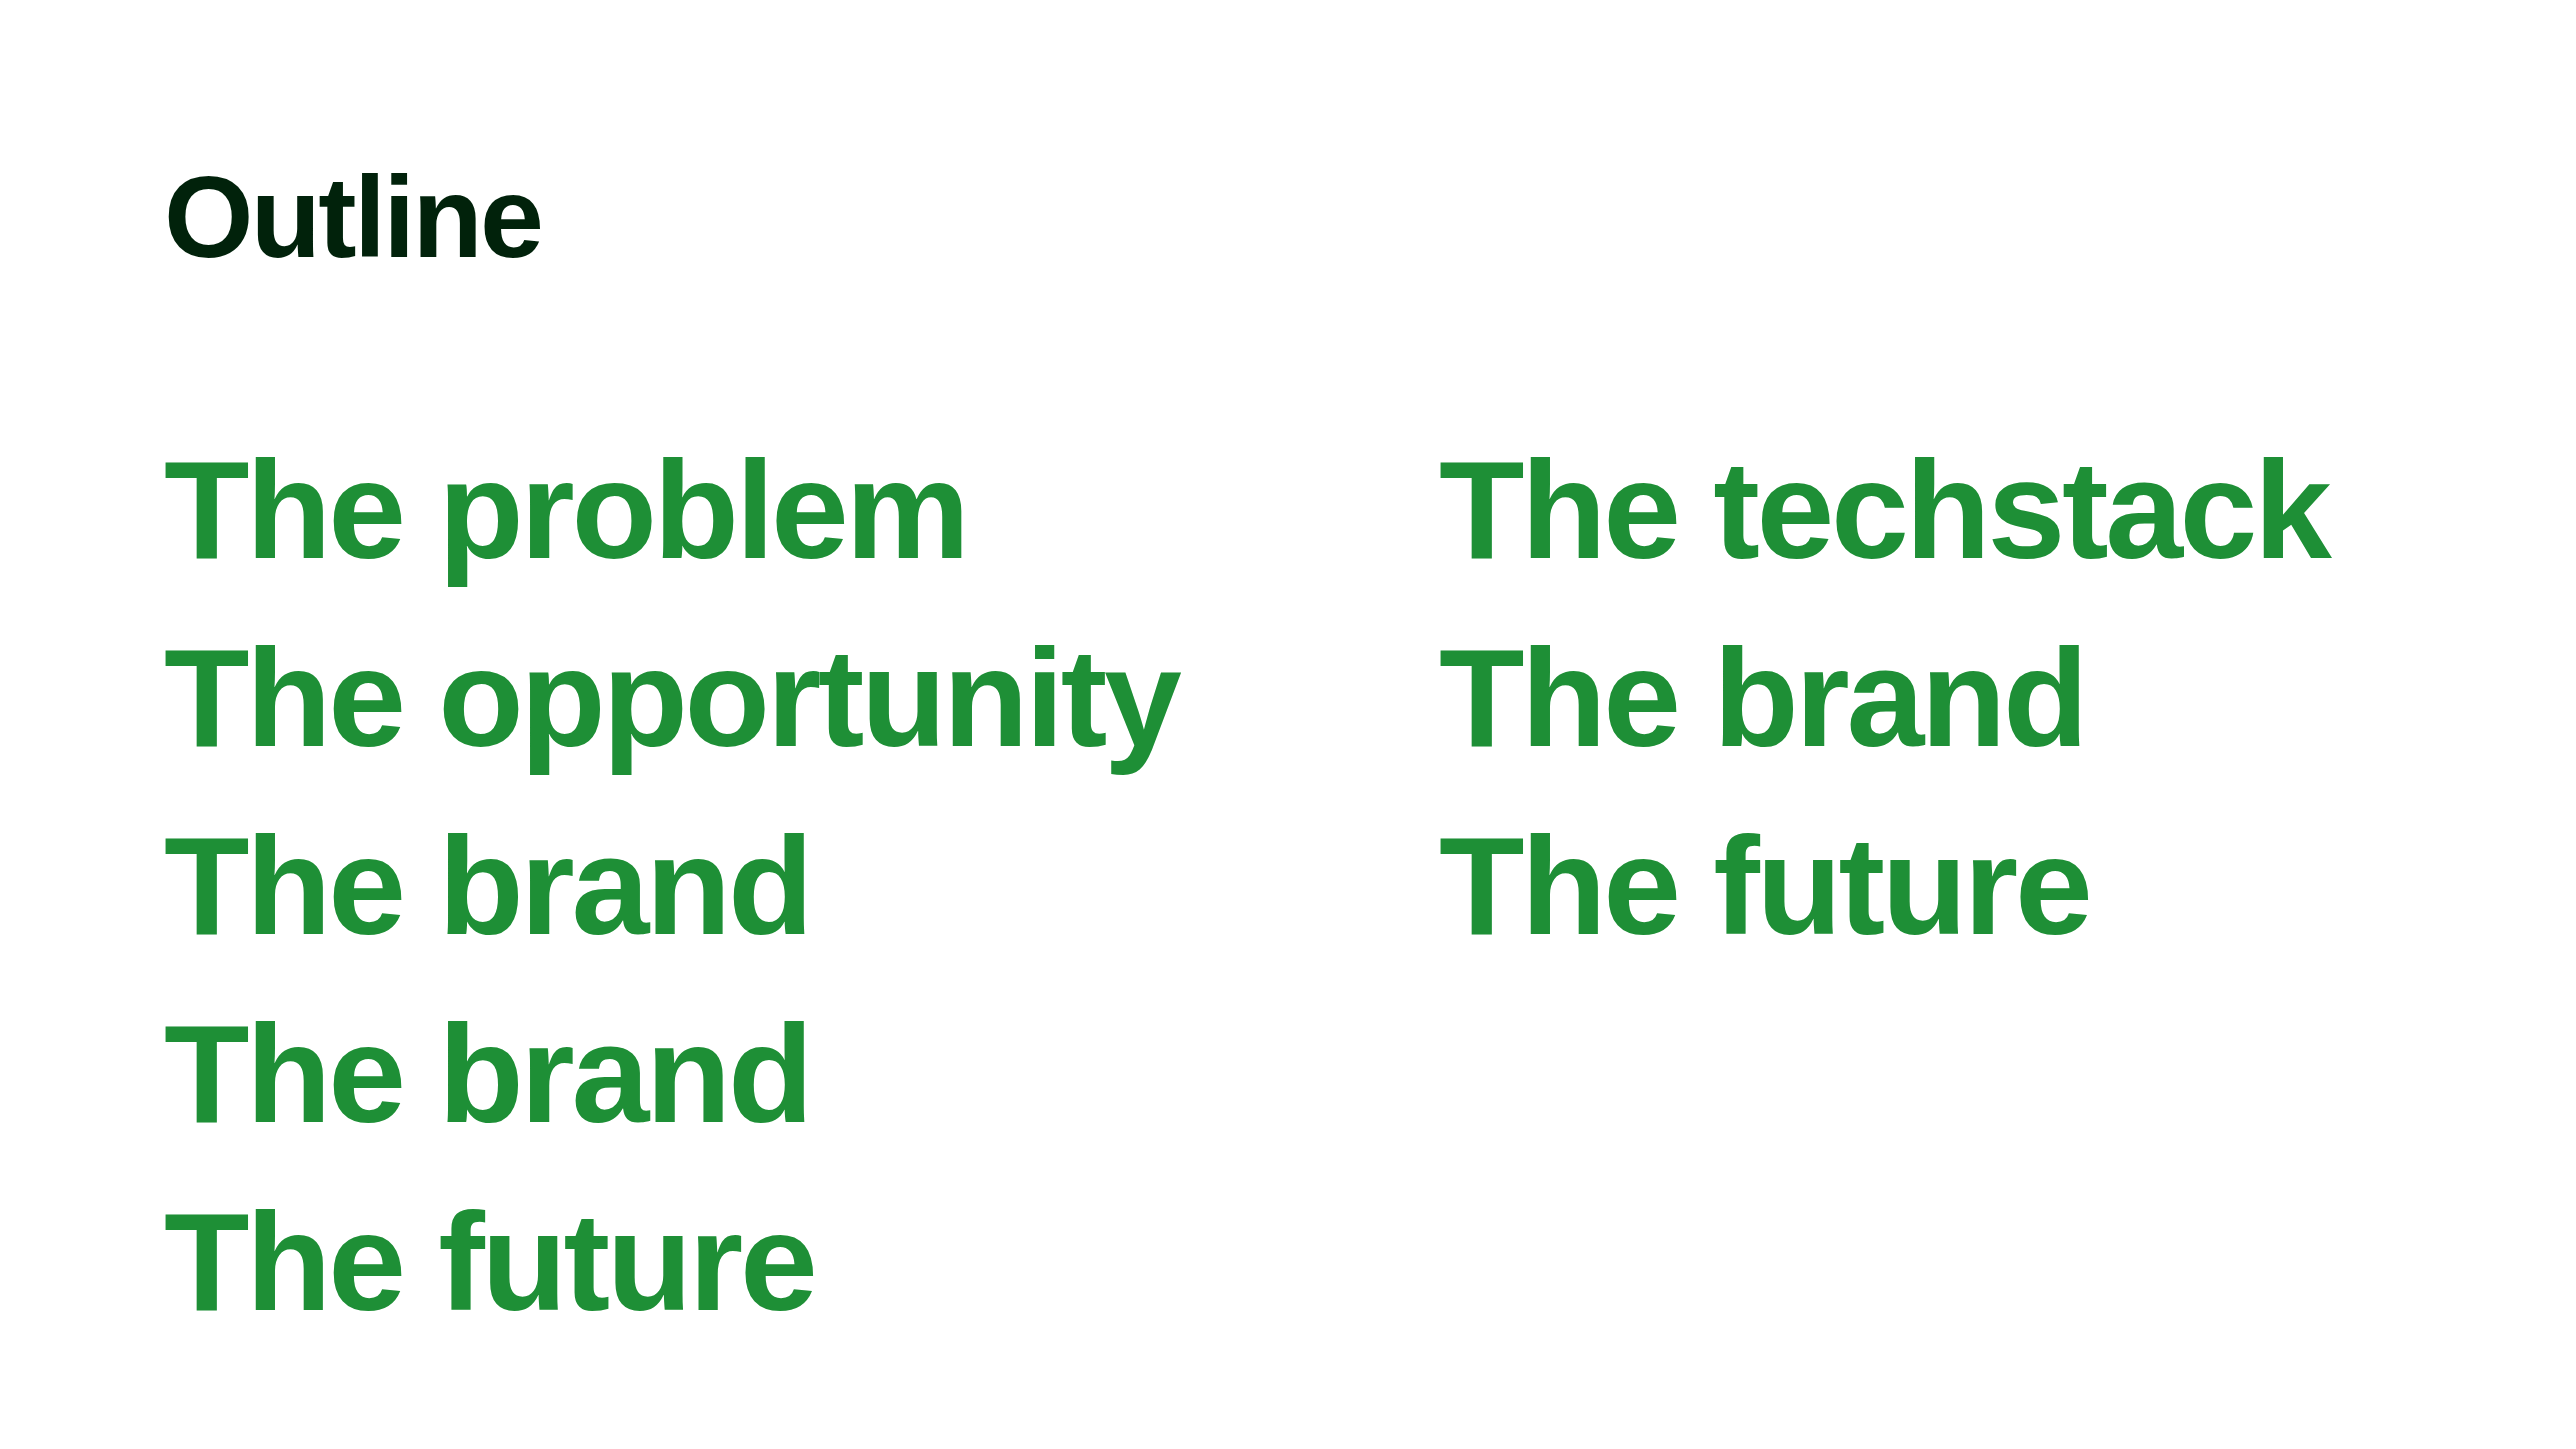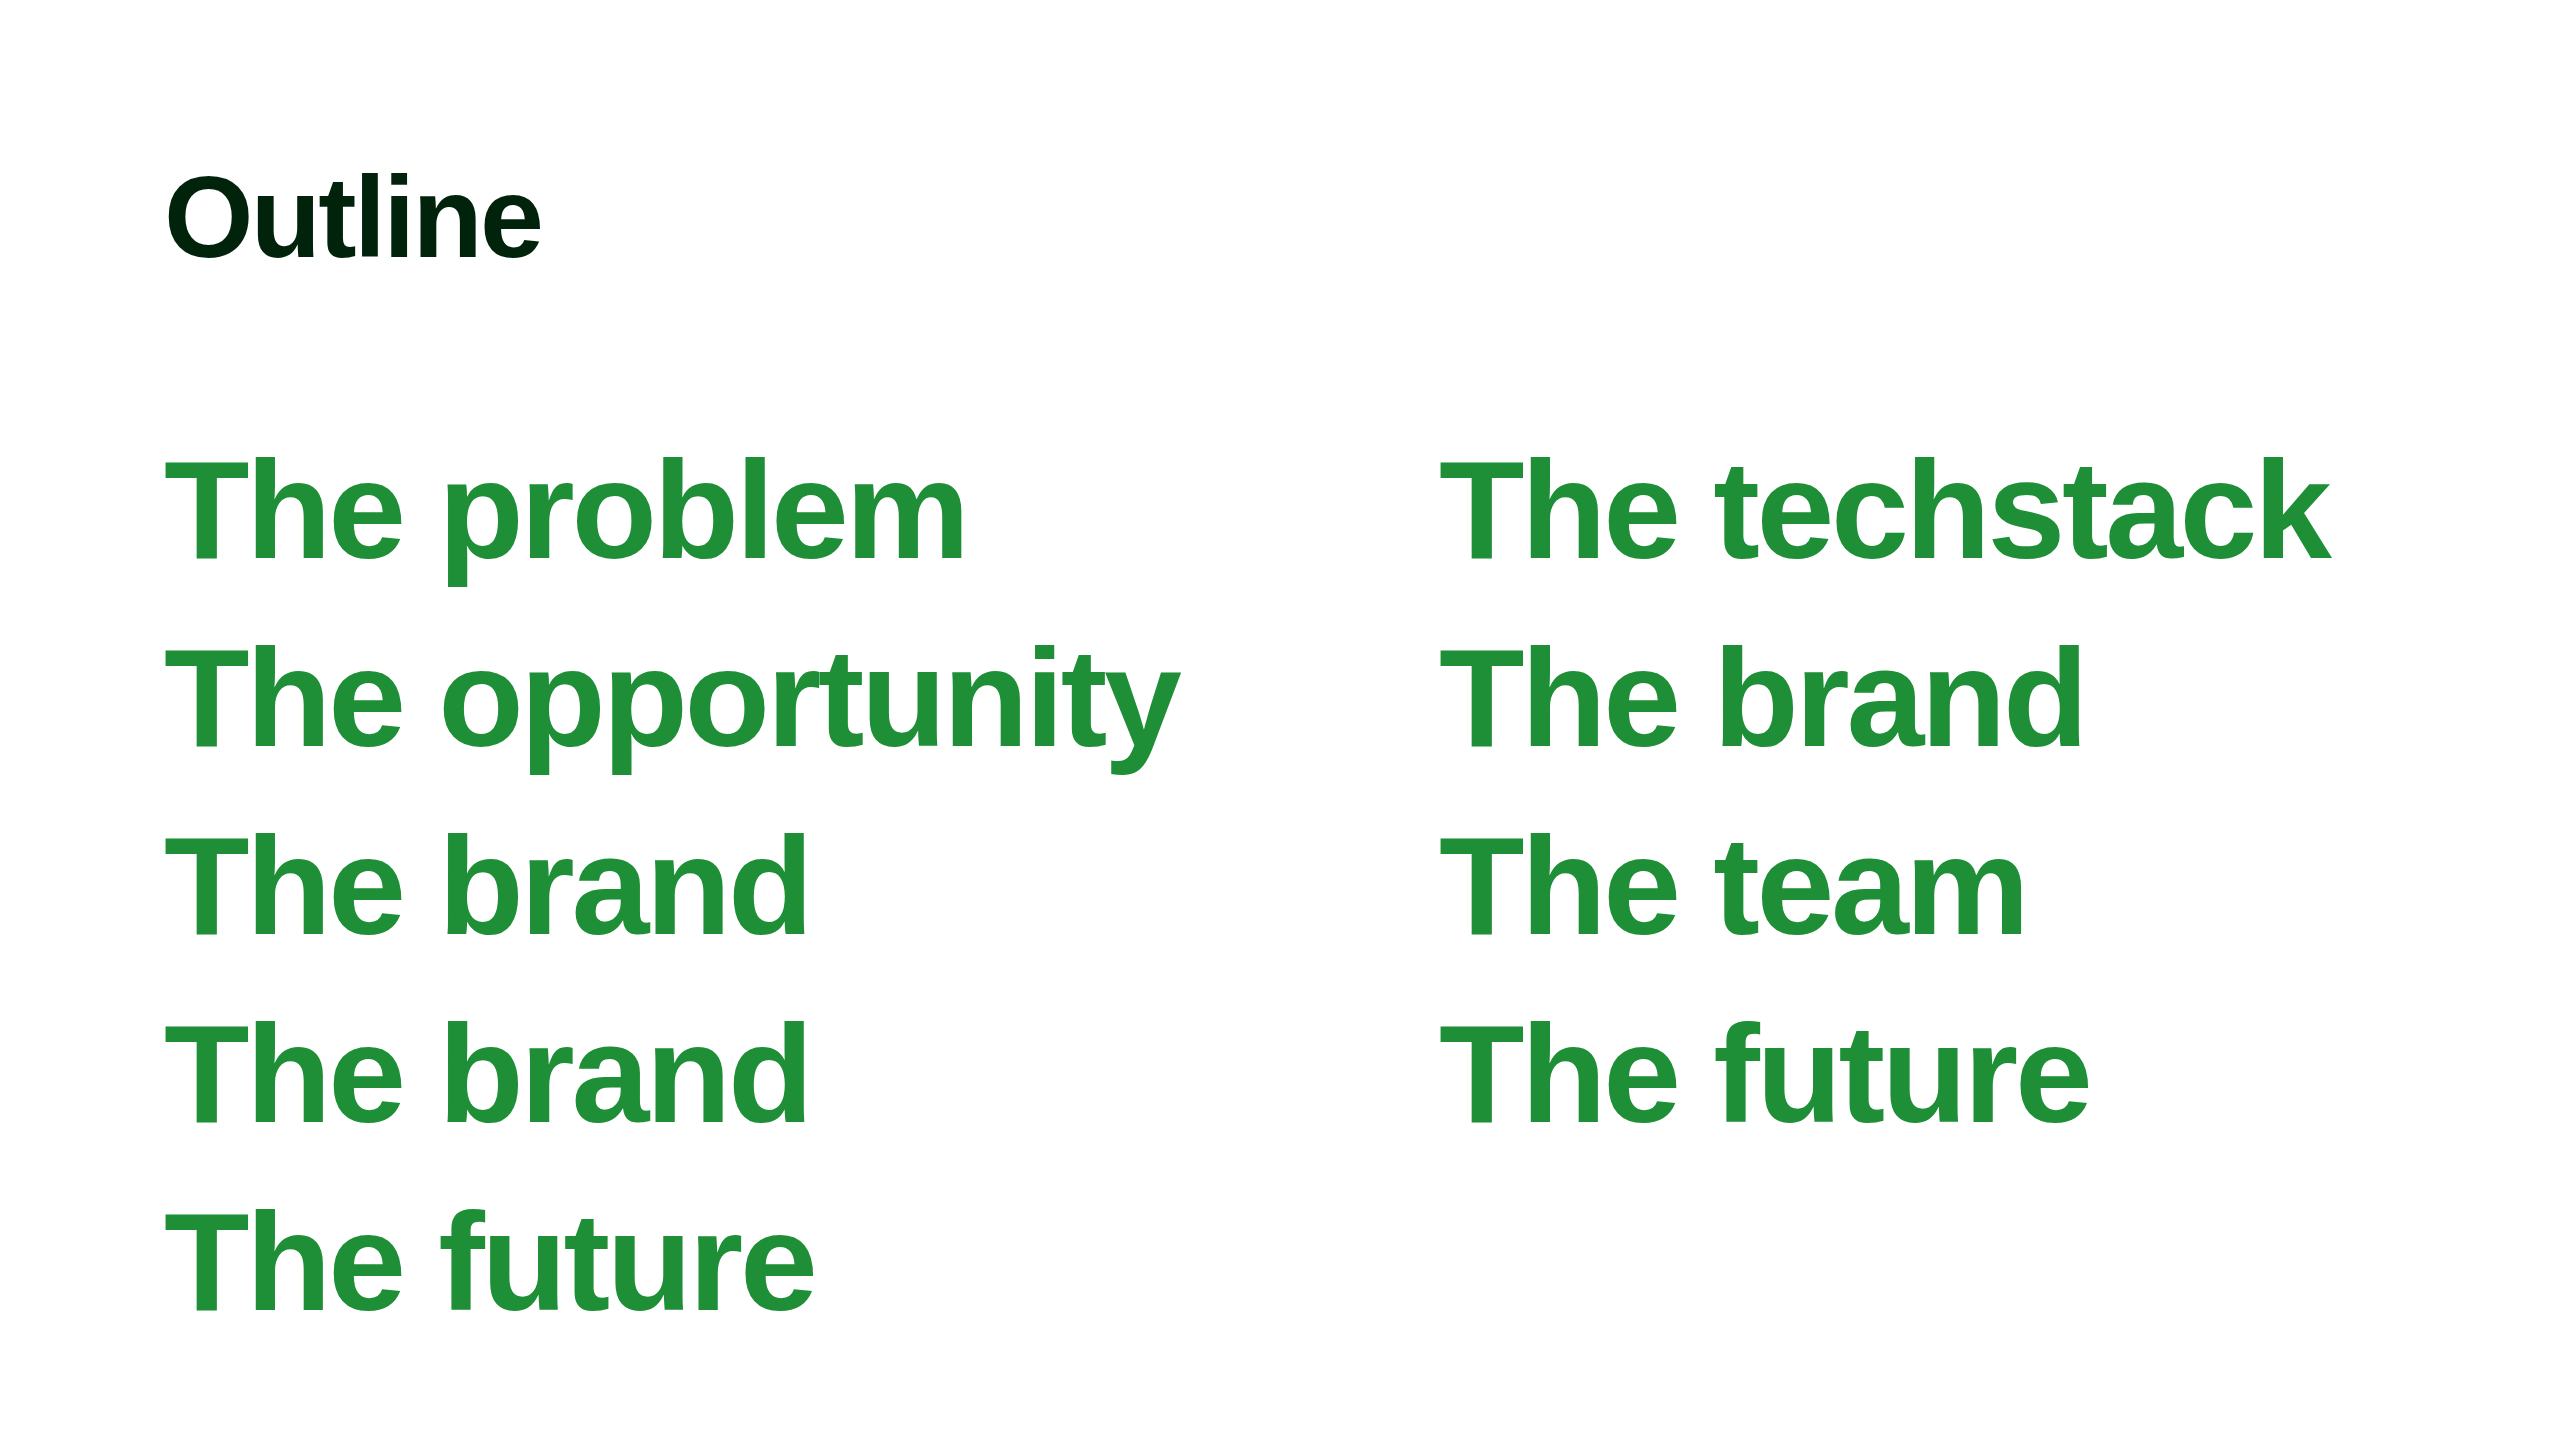--- a/index.html
+++ b/index.html
@@ -76,19 +76,18 @@
       <div class="outline-item">The problem</div>
       <div class="outline-item">The opportunity</div>
       <div class="outline-item">The brand</div>
       <div class="outline-item">The brand</div>
       <div class="outline-item">The future</div>
     </div>
 
     <div class="outline-column right">
       <div class="outline-item">The techstack</div>
       <div class="outline-item">The brand</div>
-      <div class="outline-item">The team</div>
       <div class="outline-item">The future</div>
     </div>
 
   </div>
 </div>
 
 
 </body></html>

